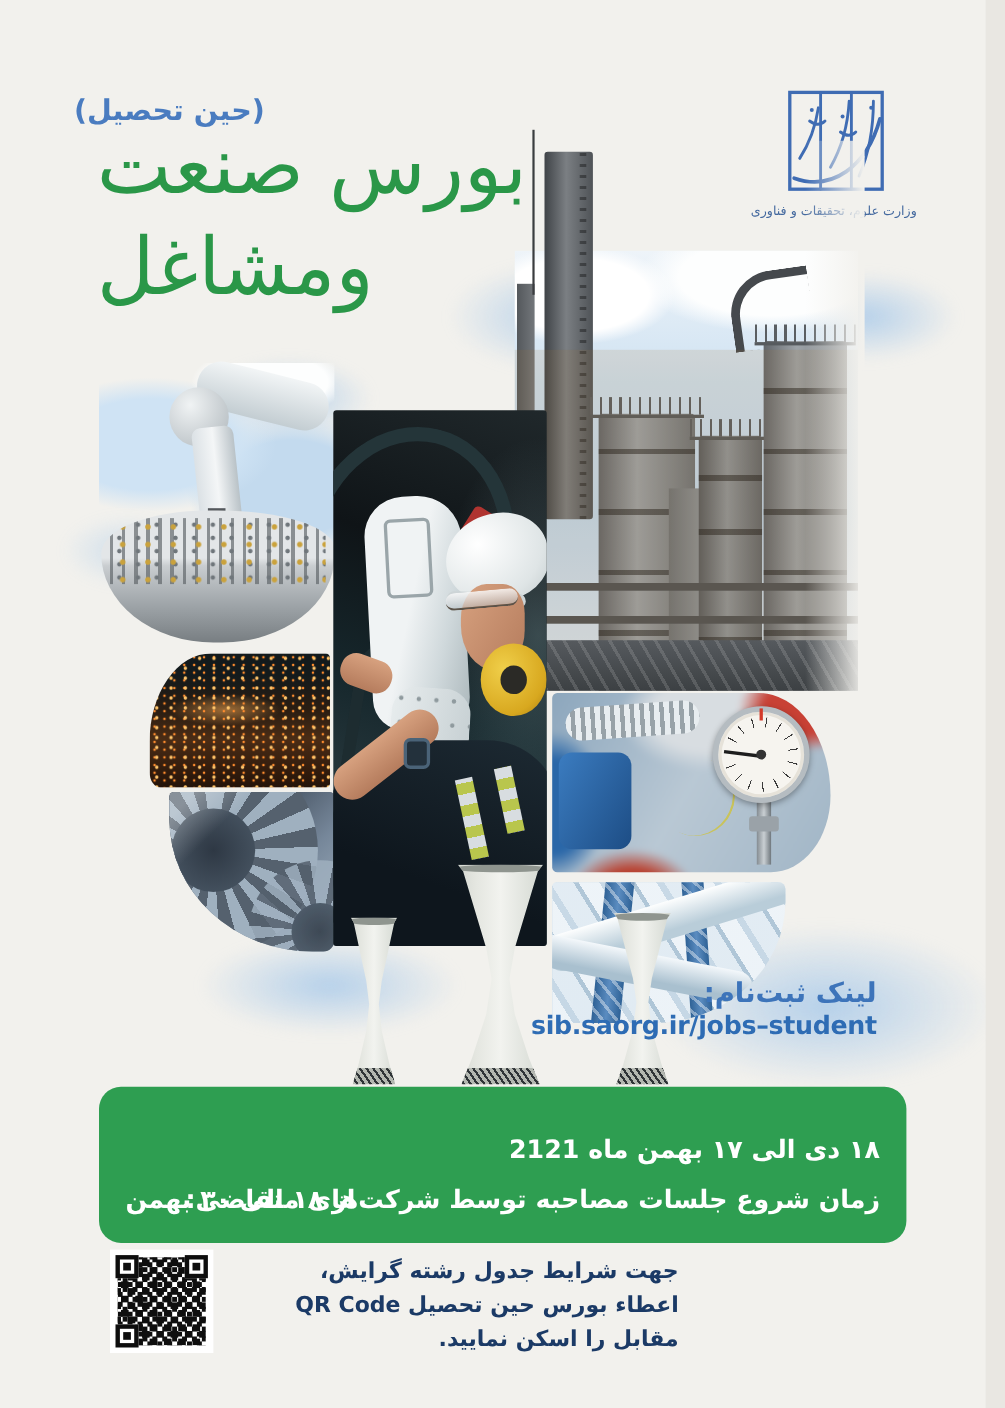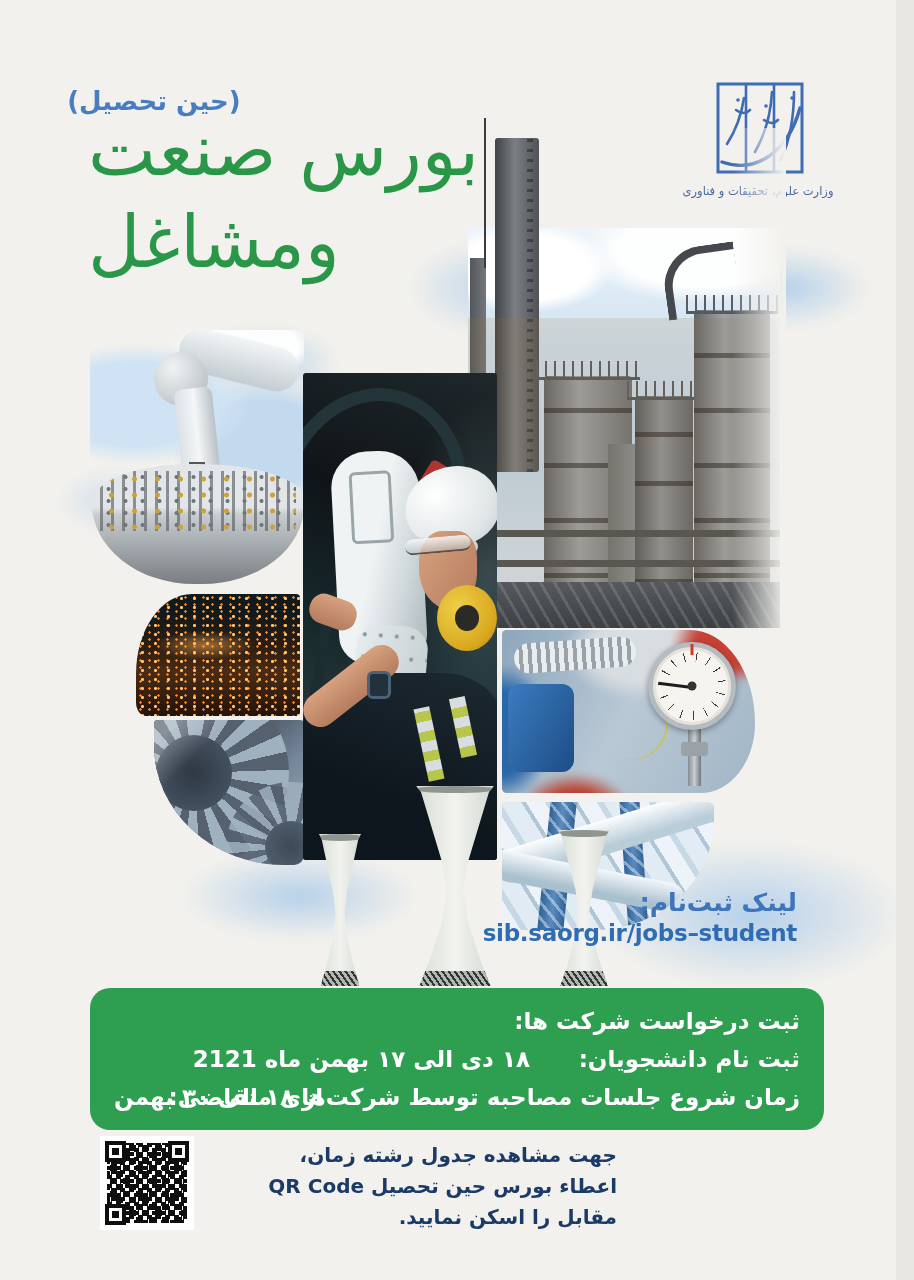--- a/index.html
+++ b/index.html
@@ -370,36 +370,34 @@
     </div>
   </div>
 
   <div class="link-block">
     <div class="link-label">لینک ثبت‌نام:</div>
     <div class="link-url">sib.saorg.ir/jobs–student</div>
   </div>
 
   <div class="schedule">
     <div class="srow">
-      <span class="lbl">ثبت درخواست شرکت ها:</span>
     </div>
     <div class="srow">
-      <span class="lbl">ثبت نام دانشجویان:</span>
       <span class="val">۱۸ دی الی ۱۷ بهمن ماه 2121</span>
     </div>
     <div class="srow wide">
       <span class="lbl">زمان شروع جلسات مصاحبه توسط شرکت‌های متقاضی:</span>
       <span class="val">از ۱۸ الی ۳۰ بهمن</span>
     </div>
   </div>
 
   <div class="qr-box">
     <div class="qr-modules"></div>
     <div class="qr-finder qr-tl"></div>
     <div class="qr-finder qr-tr"></div>
     <div class="qr-finder qr-bl"></div>
   </div>
   <div class="qr-text">
-    <div>جهت مشاهده جدول رشته زمان،</div>
+    <div>جهت شرایط جدول رشته گرایش،</div>
     <div>اعطاء بورس حین تحصیل QR Code مقابل را اسکن نمایید.</div>
   </div>
 
 </div>
 
 </body></html>

